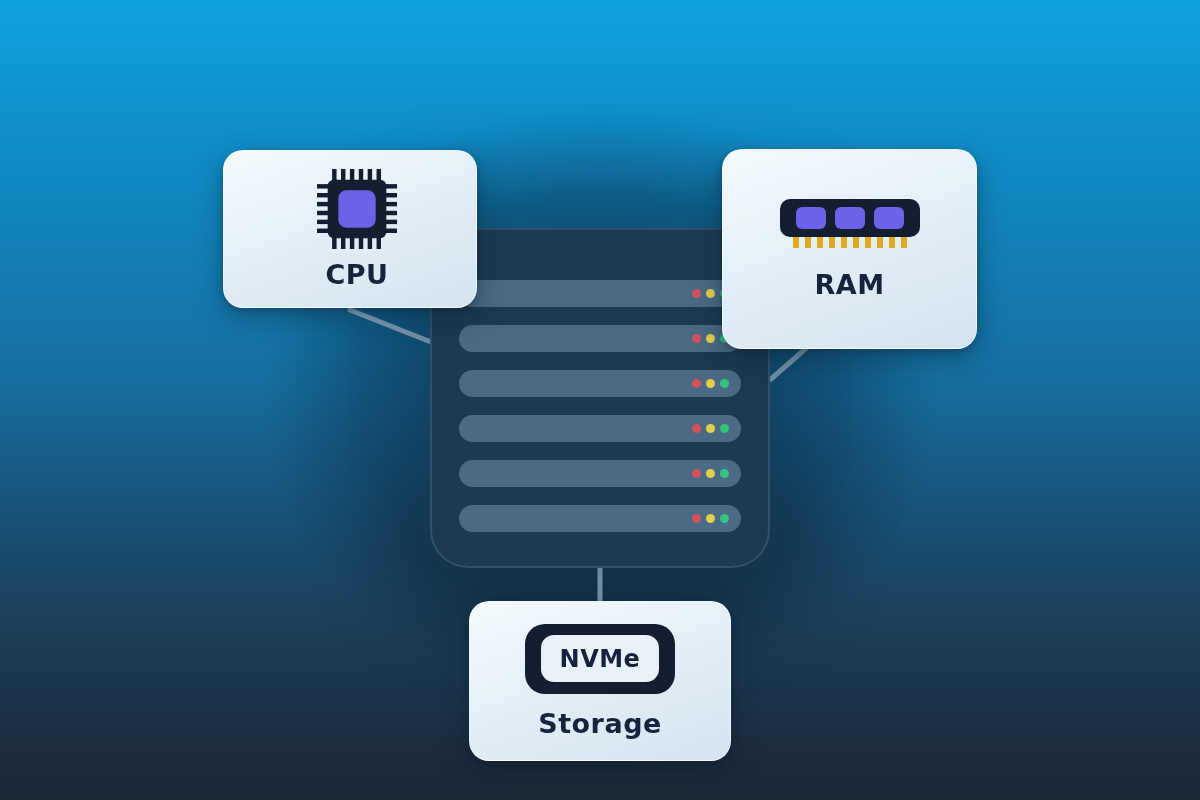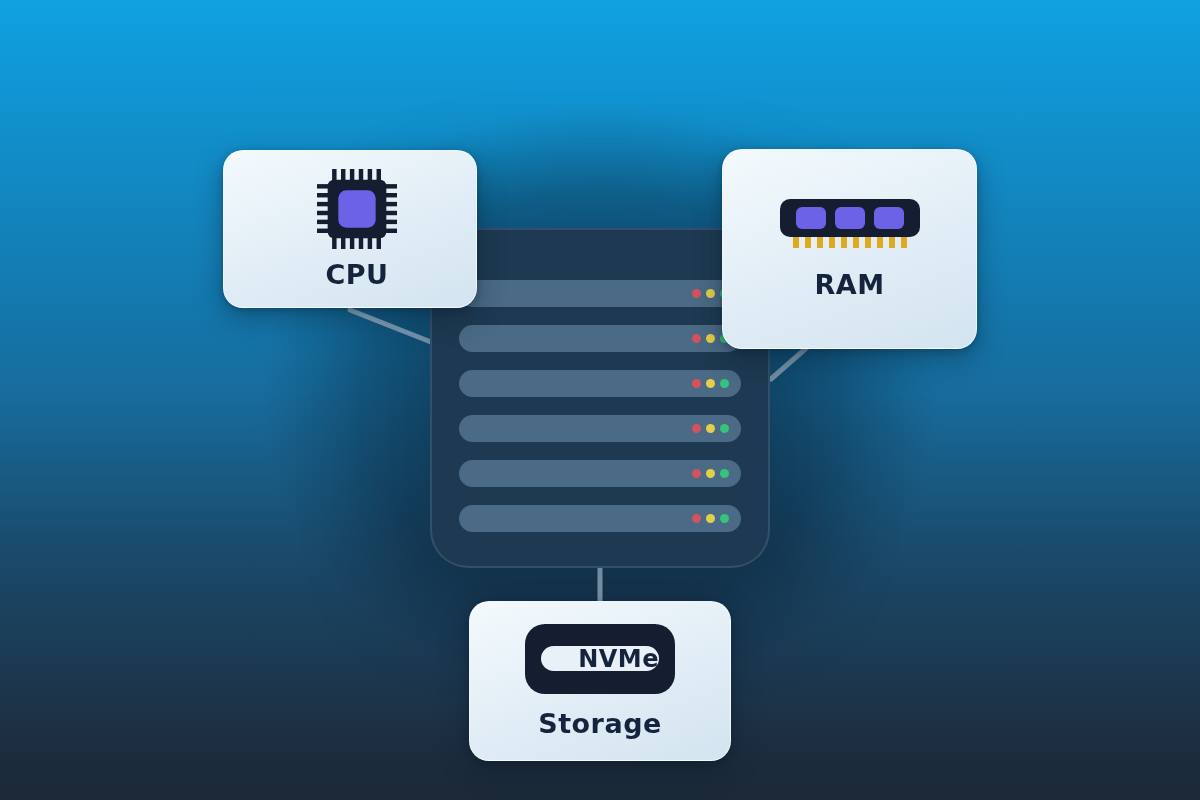--- a/index.html
+++ b/index.html
@@ -45,22 +45,22 @@
   #card-ram{left:722px;top:149px;width:255px;height:200px;gap:20px;}
   #card-storage{left:469px;top:601px;width:262px;height:160px;gap:14px;}
 
   .icon-wrap{display:flex;align-items:center;justify-content:center;}
 
   .nvme-outer{
     width:150px;height:70px;border-radius:20px;background:var(--chassis-dark,#15223a);
     display:flex;align-items:center;justify-content:center;
   }
   .nvme-inner{
-    width:118px;height:25px;border-radius:13px;background:#e9f1f8;
-    display:flex;align-items:center;justify-content:flex-end;
+    width:118px;height:47px;border-radius:13px;background:#e9f1f8;
+    display:flex;align-items:center;justify-content:center;
   }
   .nvme-text{color:var(--card-text,#16233c);font-weight:bold;font-size:24px;letter-spacing:0.5px;}
 </style>
 </head>
 <body>
 
 <div class="stage">
 
   <div class="glow"></div>
 

